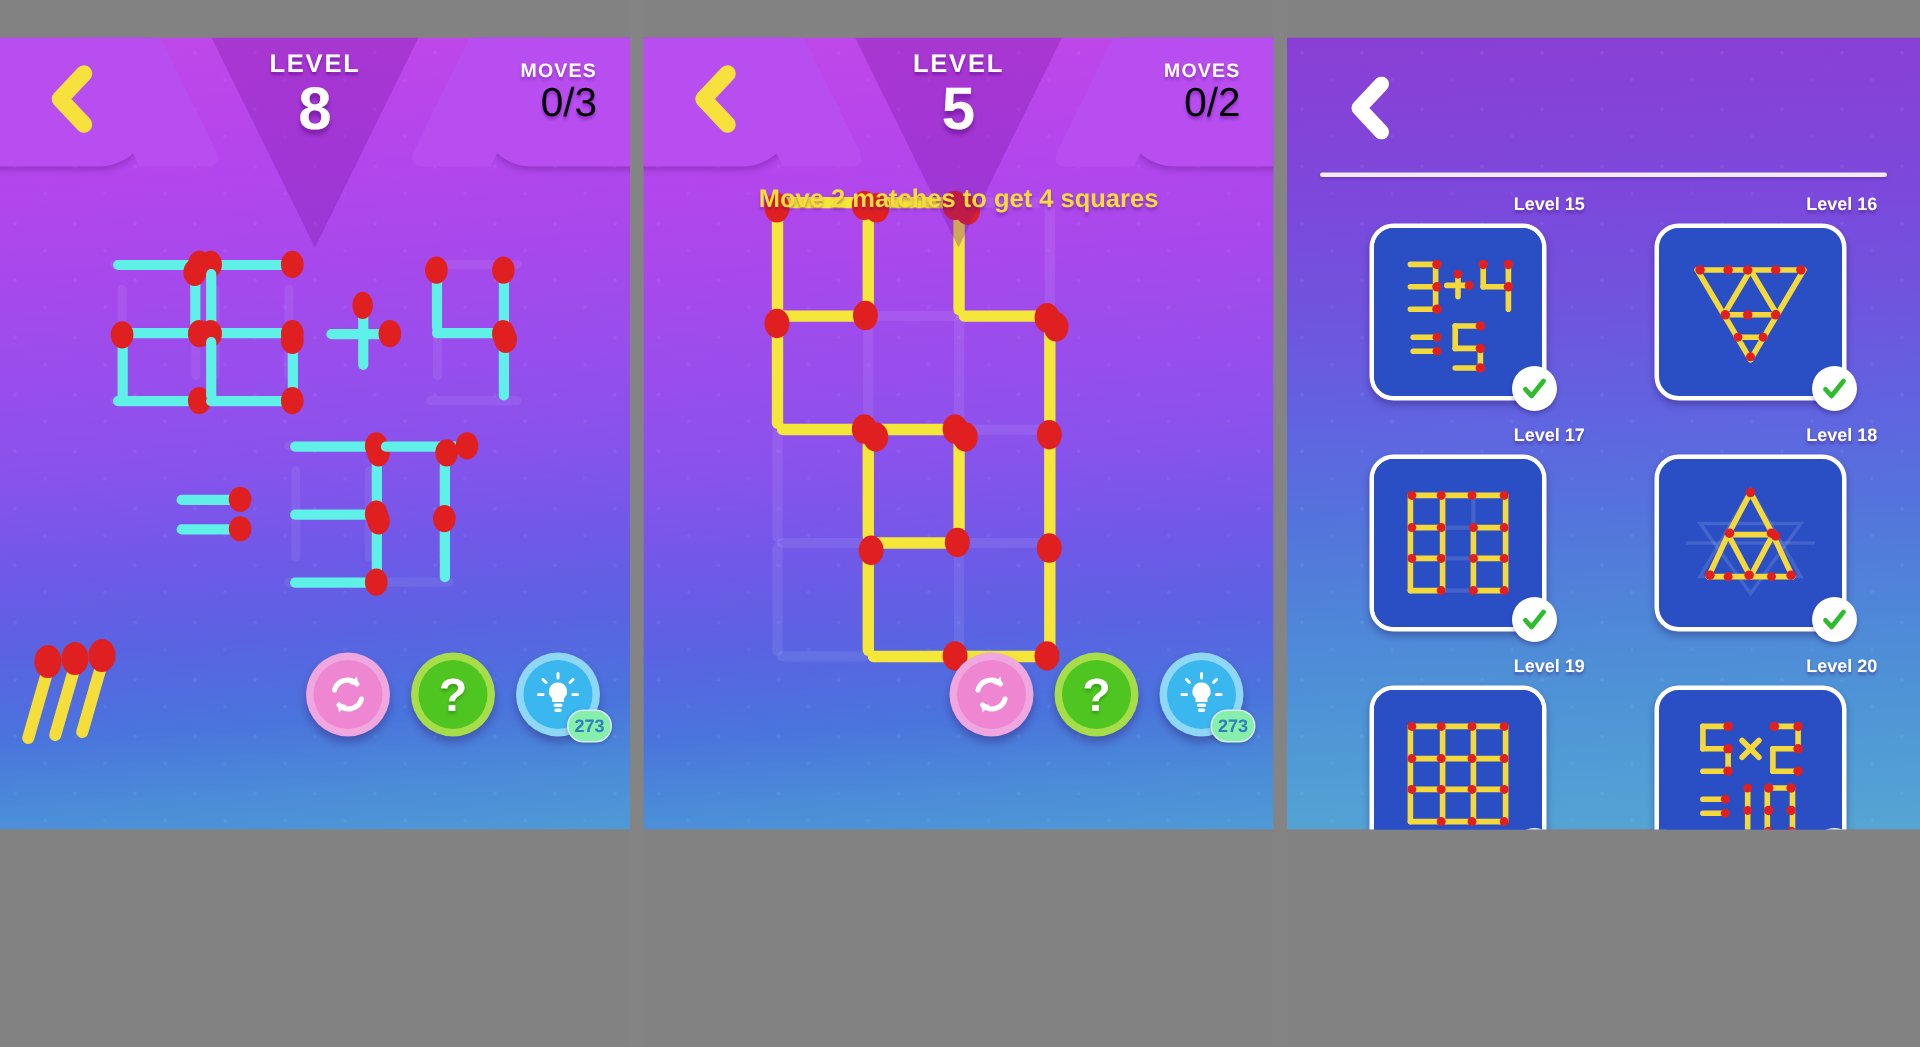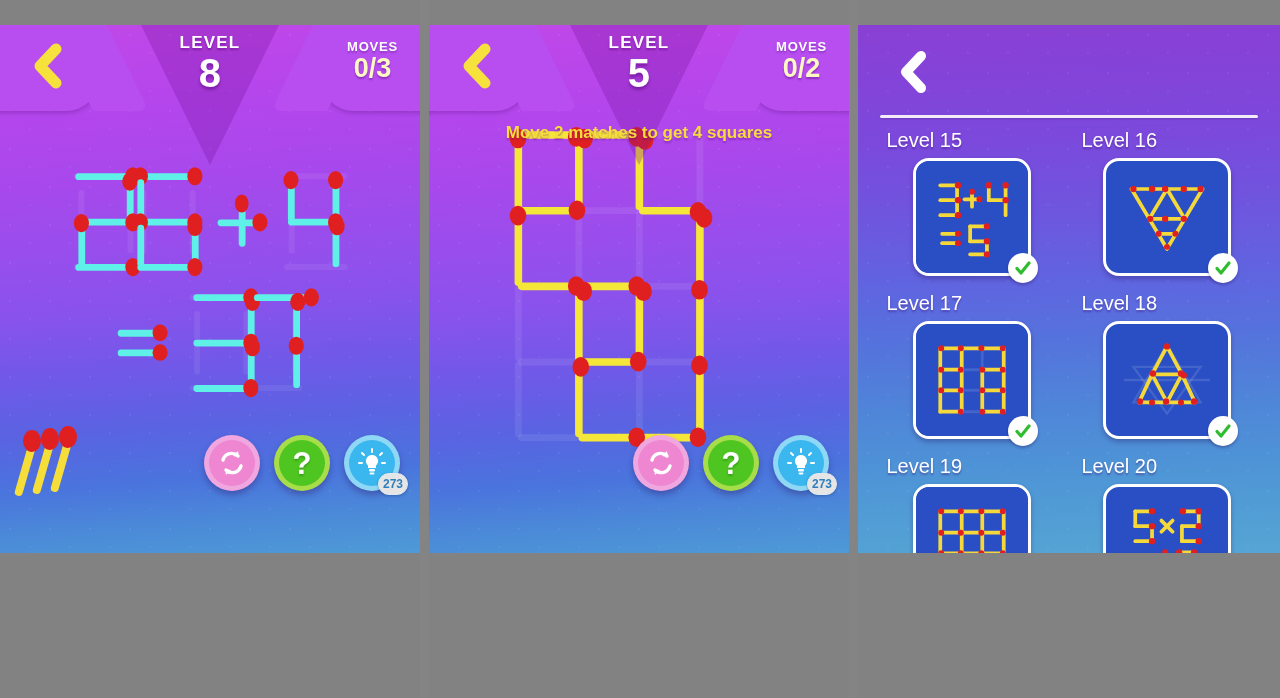--- a/index.html
+++ b/index.html
@@ -93,22 +93,23 @@
     text-shadow: 0 3px 3px rgba(80,0,120,.45);
   }
   .moves-block {
     position: absolute; right: 22px; top: 14px; text-align: center; z-index: 8;
   }
   .moves-word {
     font-size: 13px; font-weight: 700; color: #ffffff; letter-spacing: .8px;
     text-shadow: 0 2px 2px rgba(80,0,120,.35);
   }
   .moves-val {
-    font-size: 27px; font-weight: 700; color: #fef9c3; line-height: 28px;
+    font-size: 27px; font-weight: 400; color: #000000; line-height: 28px;
     text-shadow: 0 2px 2px rgba(80,0,120,.4);
+    text-align: right;
   }
   .hint-text {
     position: absolute; top: 98px; left: 0; width: 100%;
     text-align: center; font-size: 17px; font-weight: 700;
     color: #f7dc3c; z-index: 6;
     text-shadow: 0 2px 2px rgba(90,10,130,.4);
   }
 
   
   .puzzle { position: absolute; inset: 0; z-index: 4; }
@@ -141,21 +142,21 @@
   .cbtn-hint { background: #8fd8f5; }
   .cbtn-hint .cbtn-inner { background: #3bb7ef; }
   .cbtn svg { width: 32px; height: 32px; }
   .qmark {
     color: #fff; font-size: 31px; font-weight: 700; line-height: 1;
     text-shadow: 0 2px 2px rgba(0,60,0,.25);
   }
   .hint-badge {
     position: absolute; right: -8px; bottom: -4px;
     min-width: 26px; height: 22px; padding: 0 4px;
-    border-radius: 11px; background: #e5e5e5;
+    border-radius: 11px; background: #86efac;
     color: #2f7fbe; font-size: 12px; font-weight: 700;
     display: flex; align-items: center; justify-content: center;
     box-shadow: 0 1px 3px rgba(0,40,80,.3);
     border: 1px solid #dde8f0;
   }
 
   
   .lv-top { position: relative; z-index: 5; height: 96px; }
   .lv-back {
     position: absolute; left: 36px; top: 26px; width: 36px; height: 42px; cursor: pointer;
@@ -174,21 +175,21 @@
   }
   .lv-grid {
     position: relative; z-index: 5;
     margin-top: 8px; padding: 0 28px;
     display: grid; grid-template-columns: 1fr 1fr;
     row-gap: 16px; column-gap: 24px;
     justify-items: center;
   }
   .lv-cell { width: 170px; }
   .lv-label {
-    text-align: left; color: #fff; font-size: 20px; font-weight: 400;
+    text-align: right; color: #fff; font-size: 12px; font-weight: 700;
     margin-bottom: 6px;
     text-shadow: 0 2px 2px rgba(60,10,110,.4);
   }
   .lv-card {
     position: relative; width: 118px; height: 118px; margin: 0 auto;
     background: #2a4fc4; border: 3px solid #fff; border-radius: 16px;
     box-shadow: 0 3px 5px rgba(30,10,80,.3);
     cursor: pointer; overflow: visible;
   }
   .lv-card.wide { width: 128px; }

